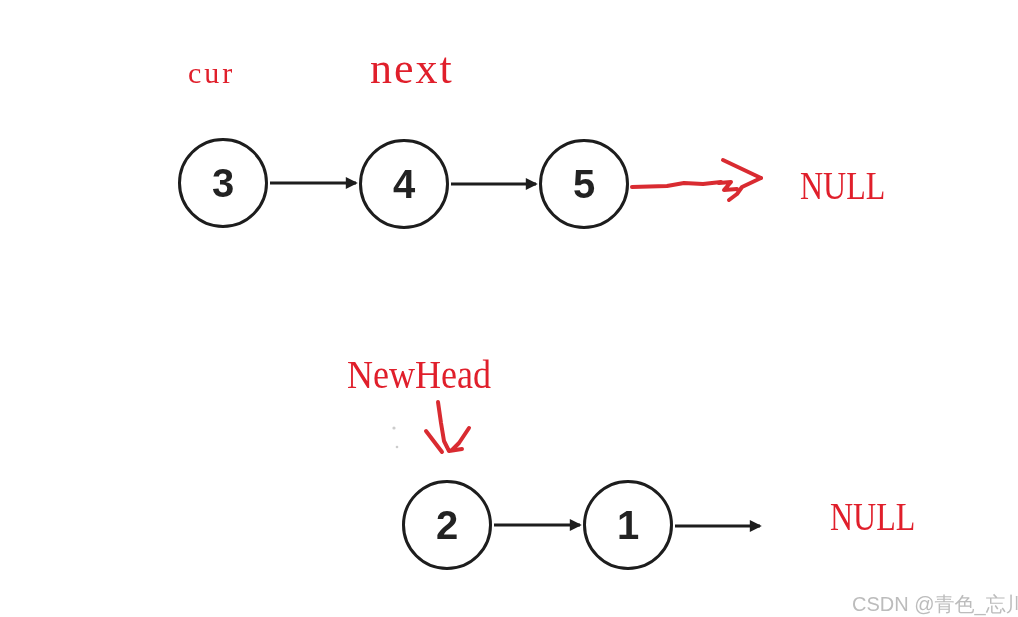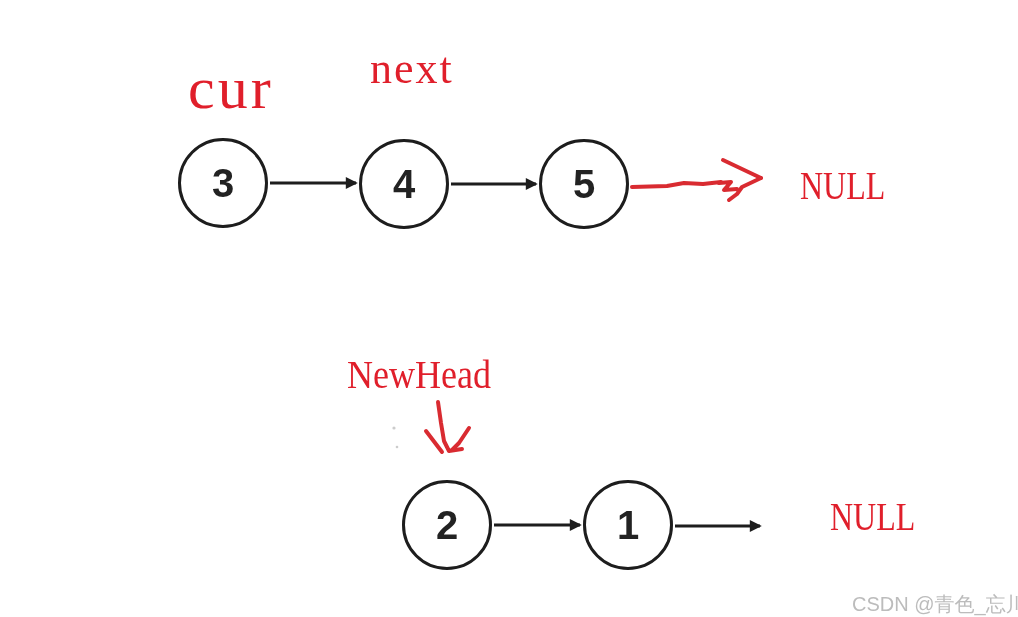--- a/index.html
+++ b/index.html
@@ -21,21 +21,21 @@
     border:3px solid var(--stroke-black);border-radius:50%;background:#fff;
     display:flex;align-items:center;justify-content:center;
   }
   .node-value{
     font-family:"Liberation Sans",sans-serif;font-weight:bold;
     font-size:40px;color:#222;line-height:1;
   }
   .red-label{
     position:absolute;color:var(--annotation-red);line-height:1;white-space:nowrap;
   }
-  .lbl-cur{left:188px;top:58px;font-size:60px;letter-spacing:3px;}
+  .lbl-cur{left:188px;top:58px;font-size:30px;letter-spacing:3px;}
   .lbl-next{left:370px;top:47px;font-size:44px;letter-spacing:2px;text-align:center;}
   .lbl-null-top{left:800px;top:166px;font-size:40px;transform:scaleX(.8);transform-origin:0 0;}
   .lbl-newhead{left:347px;top:355px;font-size:40px;transform:scaleX(.9);transform-origin:0 0;}
   .lbl-null-bottom{left:830px;top:497px;font-size:40px;transform:scaleX(.8);transform-origin:0 0;}
   .watermark{
     position:absolute;left:852px;top:591px;white-space:nowrap;
     font-family:"Liberation Sans",sans-serif;font-size:20px;color:var(--watermark-gray);
   }
 </style>
 </head>

